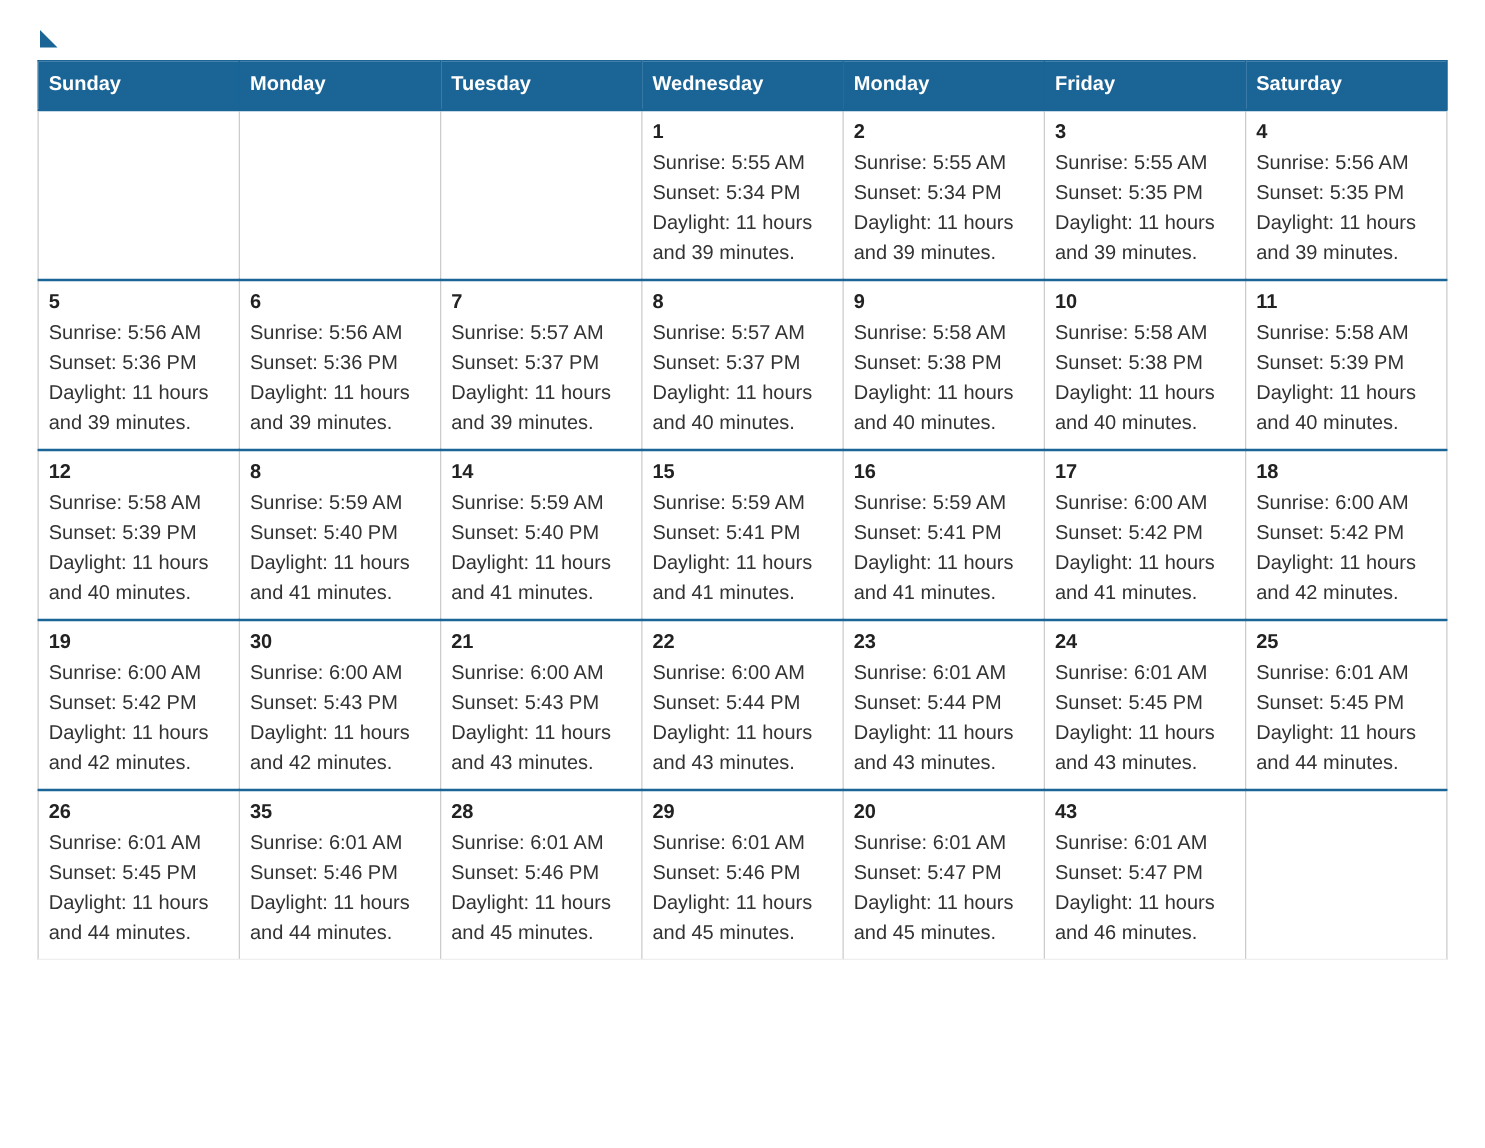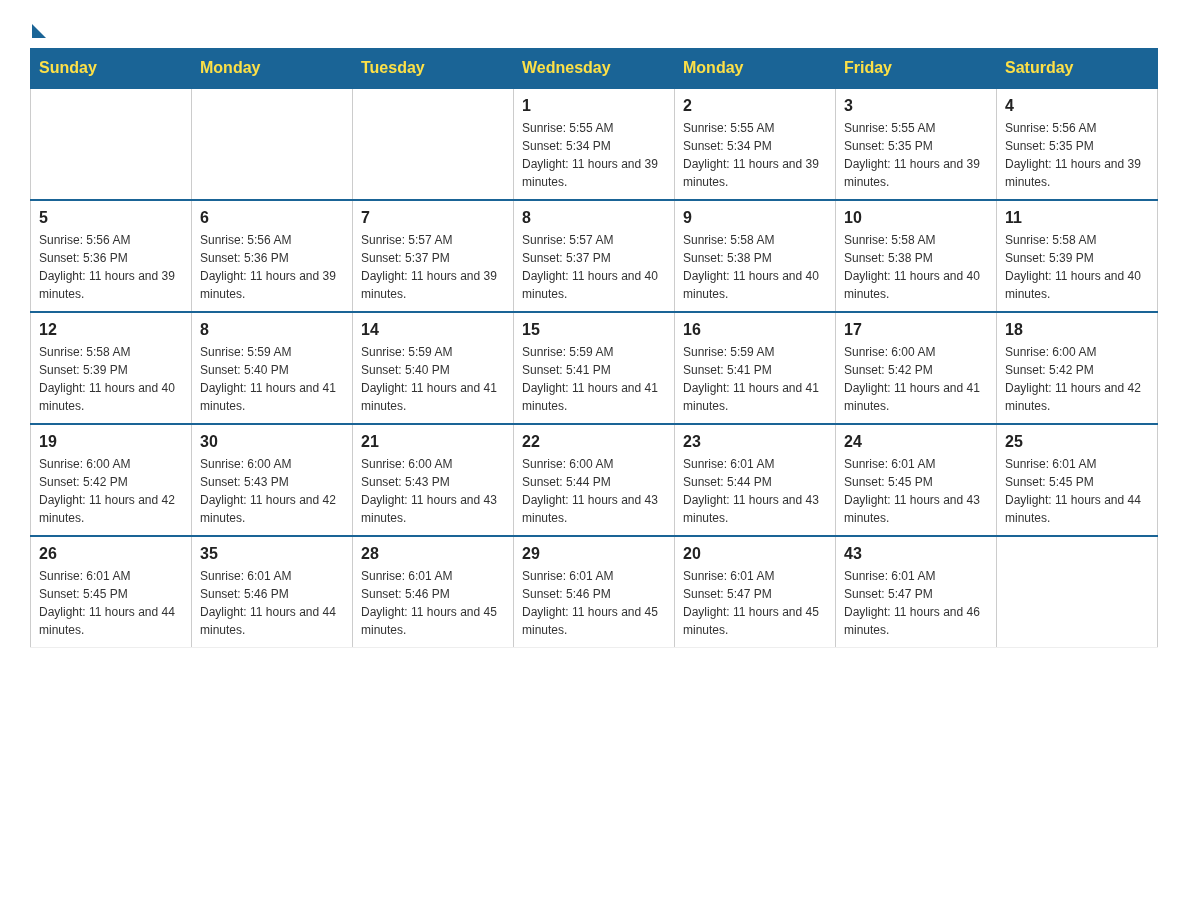--- a/index.html
+++ b/index.html
@@ -59,21 +59,21 @@
       color: #444;
       margin-top: 4px;
     }
     table {
       width: 100%;
       border-collapse: collapse;
       margin-top: 10px;
     }
     thead tr th {
       background-color: #1a6496;
-      color: #fde047;
+      color: #ffffff;
       font-size: 16px;
       font-weight: bold;
       padding: 10px 8px;
       text-align: left;
       border: 1px solid #1a6496;
     }
     tbody tr {
       border-top: 2px solid #1a6496;
     }
     tbody tr td {
@@ -88,21 +88,21 @@
       width: 14.28%;
     }
     .day-num {
       font-size: 16px;
       font-weight: bold;
       color: #222;
       display: block;
       margin-bottom: 4px;
     }
     .day-info {
-      font-size: 12px;
+      font-size: 16px;
       color: #333;
       line-height: 1.5;
     }
     td.empty {
       background: #fff;
     }
   </style>
 </head>
 <body>
 

